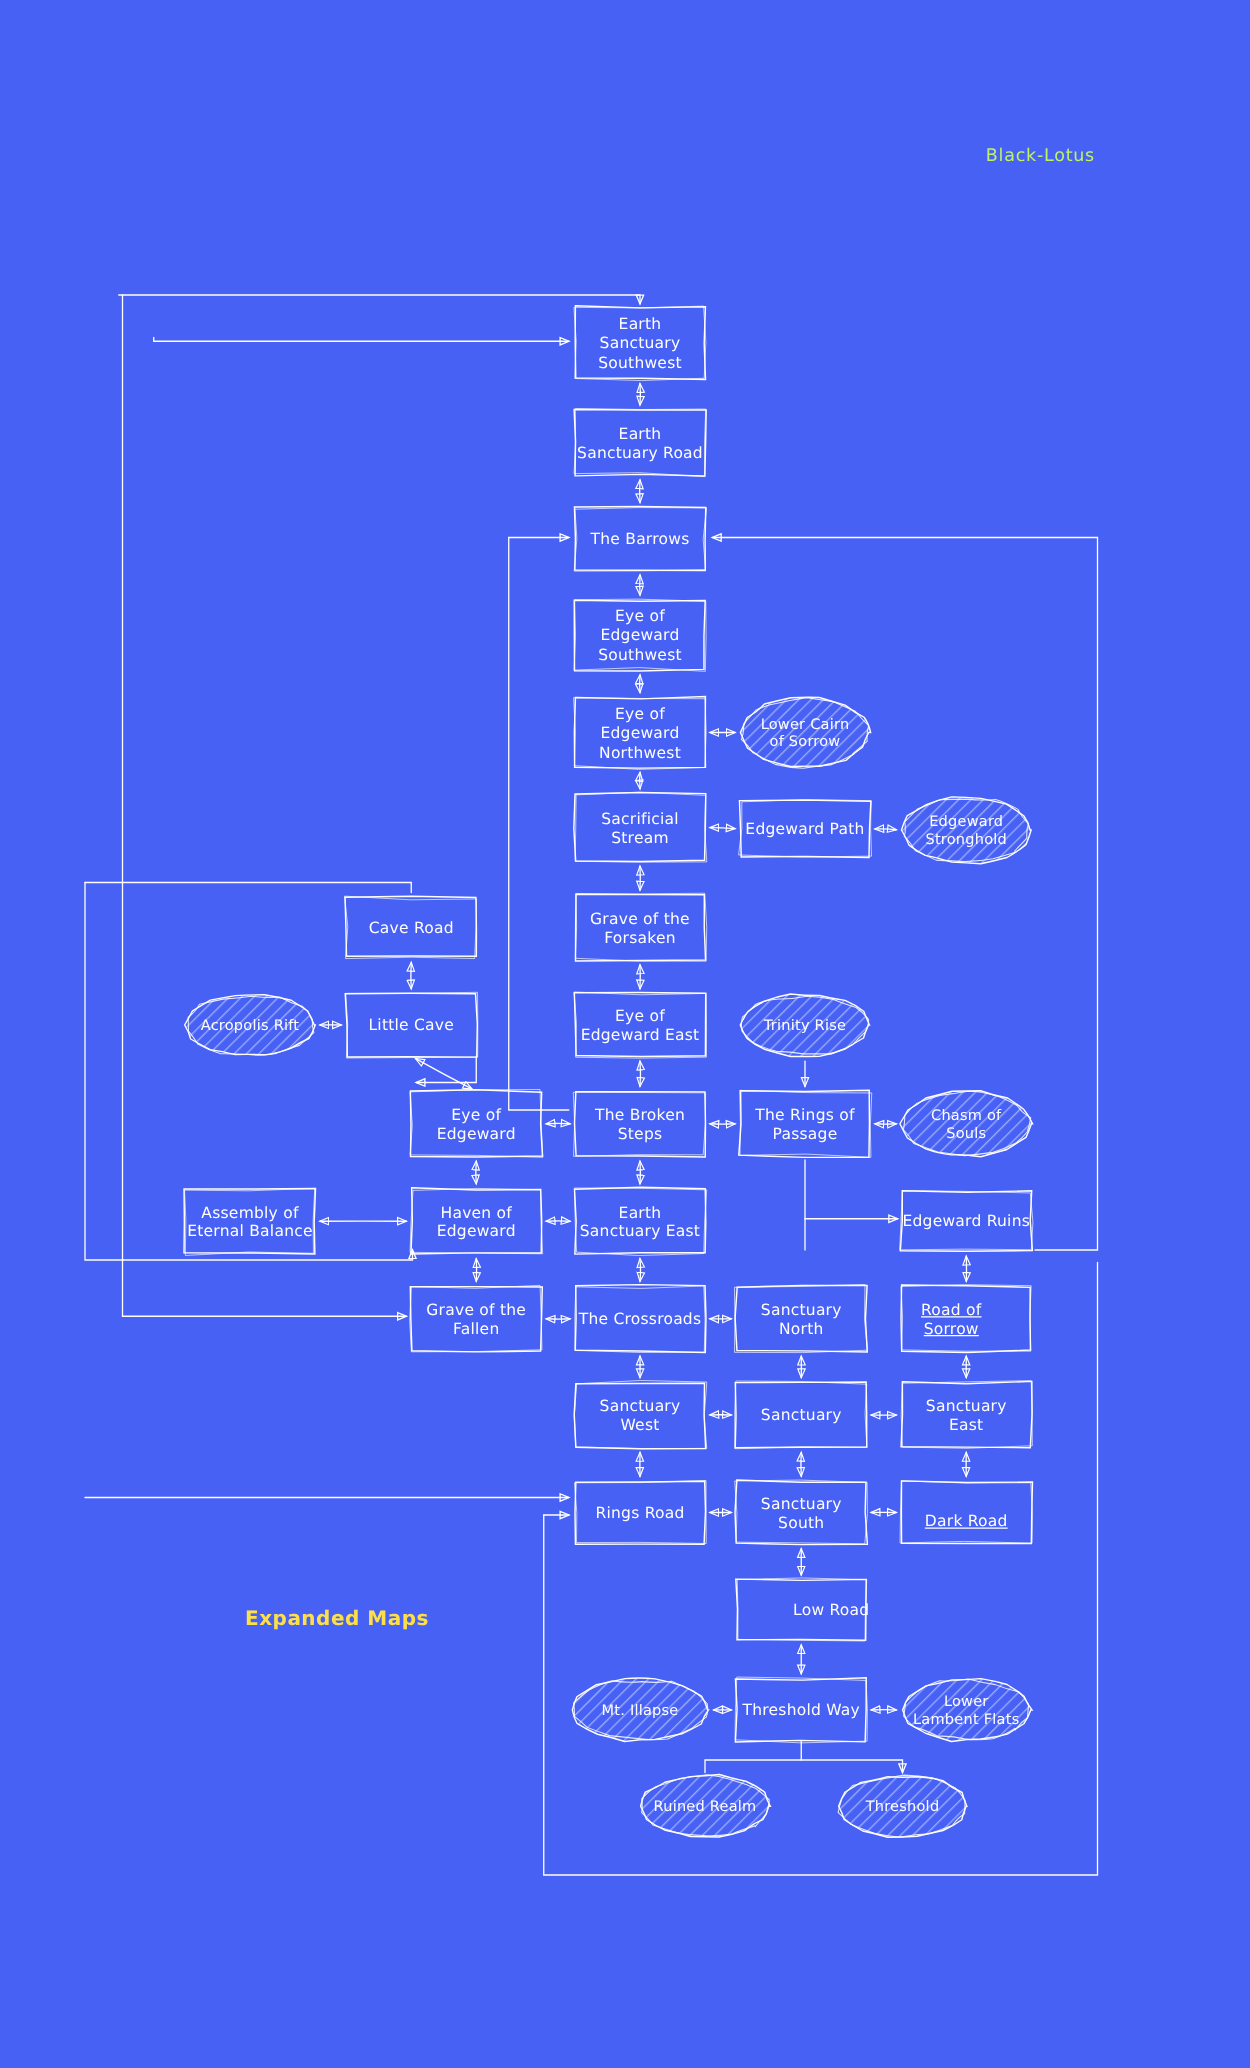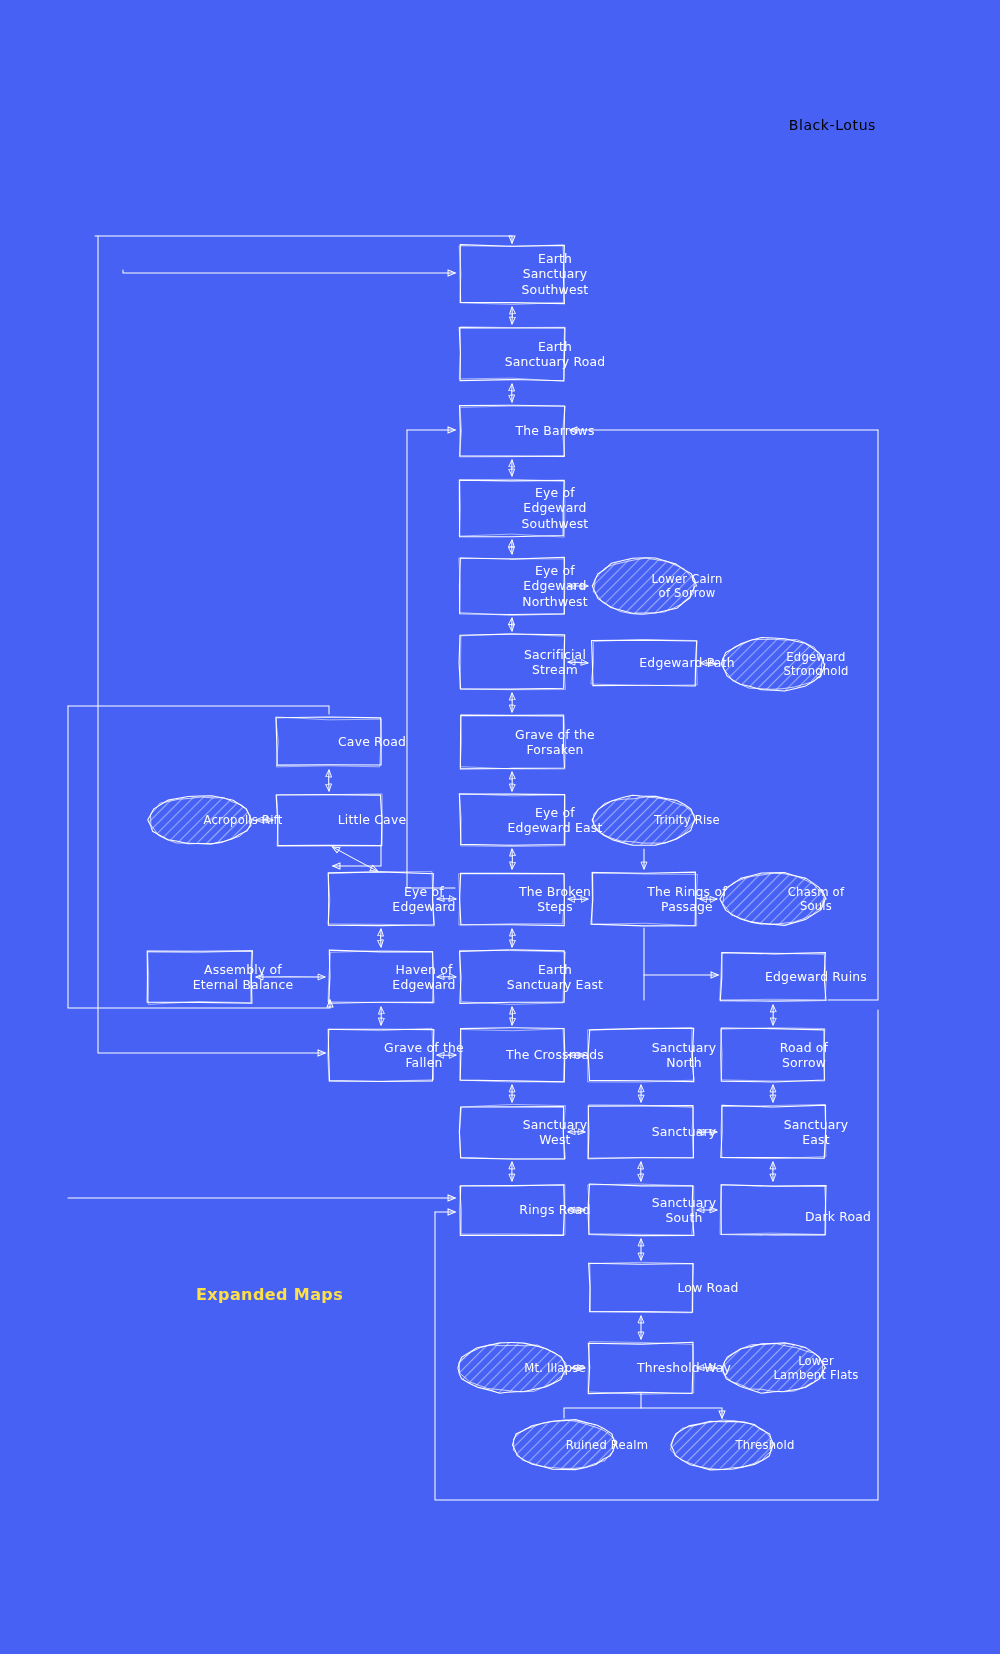--- a/index.html
+++ b/index.html
@@ -19,21 +19,21 @@
     color:#ffffff;
     font-size:31px;
     letter-spacing:1.2px;
     font-weight:600;
     font-family:"DejaVu Sans", sans-serif;
     white-space:nowrap;
   }
   .subtitle{
     position:absolute;
     right:124px;top:117px;
-    color:#000000;
+    color:#bef264;
     font-size:14px;
     letter-spacing:.6px;
     white-space:nowrap;
   }
 
   .legend{position:absolute;left:196px;top:1285px;width:200px;color:#fde047;}
   .legend h3{
     margin:0 0 14px 0;font-size:16px;font-weight:600;letter-spacing:.4px;
   }
   .legend p{margin:0 0 14px 0;font-size:9.2px;line-height:12.5px;letter-spacing:.15px;}
@@ -42,21 +42,20 @@
   .nlabel{
     position:absolute;
     color:#ffffff;
     font-size:12.4px;
     line-height:15.5px;
     text-align:center;
     letter-spacing:.2px;
     white-space:pre-line;
     display:flex;align-items:center;justify-content:center;
     pointer-events:none;
-    padding-left:43px;
   }
   .nlabel.ell{font-size:11.6px;line-height:14.5px;}
 </style>
 </head>
 <body>
 
 <div id="stage">
 
   <svg class="layer" id="diagram" viewBox="0 0 1000 1654">
     <defs>
@@ -341,31 +340,31 @@
       <div class="nlabel" style="left: 329px; top: 951px; width: 104px; height: 52px;">Haven of
 Edgeward</div>
       <div class="nlabel" style="left: 460px; top: 951px; width: 104px; height: 52px;">Earth
 Sanctuary East</div>
       <div class="nlabel" style="left: 721px; top: 953px; width: 104px; height: 48px; border-radius: 17px;">Edgeward Ruins</div>
       <div class="nlabel" style="left: 329px; top: 1029px; width: 104px; height: 52px;">Grave of the
 Fallen</div>
       <div class="nlabel" style="left: 460px; top: 1029px; width: 104px; height: 52px;">The Crossroads</div>
       <div class="nlabel" style="left: 589px; top: 1029px; width: 104px; height: 52px;">Sanctuary
 North</div>
-      <div class="nlabel" style="left: 721px; top: 1029px; width: 80px; height: 52px;">Road of
+      <div class="nlabel" style="left: 721px; top: 1029px; width: 80px; height: 52px; text-decoration: underline;">Road of
 Sorrow</div>
       <div class="nlabel" style="left: 460px; top: 1106px; width: 104px; height: 52px;">Sanctuary
 West</div>
       <div class="nlabel" style="left: 589px; top: 1106px; width: 104px; height: 52px;">Sanctuary</div>
       <div class="nlabel" style="left: 721px; top: 1106px; width: 104px; height: 52px;">Sanctuary
 East</div>
       <div class="nlabel" style="left: 460px; top: 1185px; width: 104px; height: 50px;">Rings Road</div>
       <div class="nlabel" style="left: 589px; top: 1185px; width: 104px; height: 50px;">Sanctuary
 South</div>
-      <div class="nlabel" style="left: 743px; top: 1185px; width: 104px; height: 64px;">Dark Road</div>
+      <div class="nlabel" style="left: 721px; top: 1185px; width: 104px; height: 64px; text-decoration: underline;">Dark Road</div>
       <div class="nlabel" style="left: 589px; top: 1264px; width: 104px; height: 48px; margin-left: 24px;">Low Road</div>
       <div class="nlabel ell" style="left: 457px; top: 1343px; width: 110px; height: 50px;">Mt. Illapse</div>
       <div class="nlabel" style="left: 589px; top: 1343px; width: 104px; height: 50px;">Threshold Way</div>
       <div class="nlabel ell" style="left: 721px; top: 1343px; width: 104px; height: 50px;">Lower
 Lambent Flats</div>
       <div class="nlabel ell" style="left: 512px; top: 1420px; width: 104px; height: 50px;">Ruined Realm</div>
       <div class="nlabel ell" style="left: 670px; top: 1420px; width: 104px; height: 50px;">Threshold</div>
     </div>
 </div>
 

